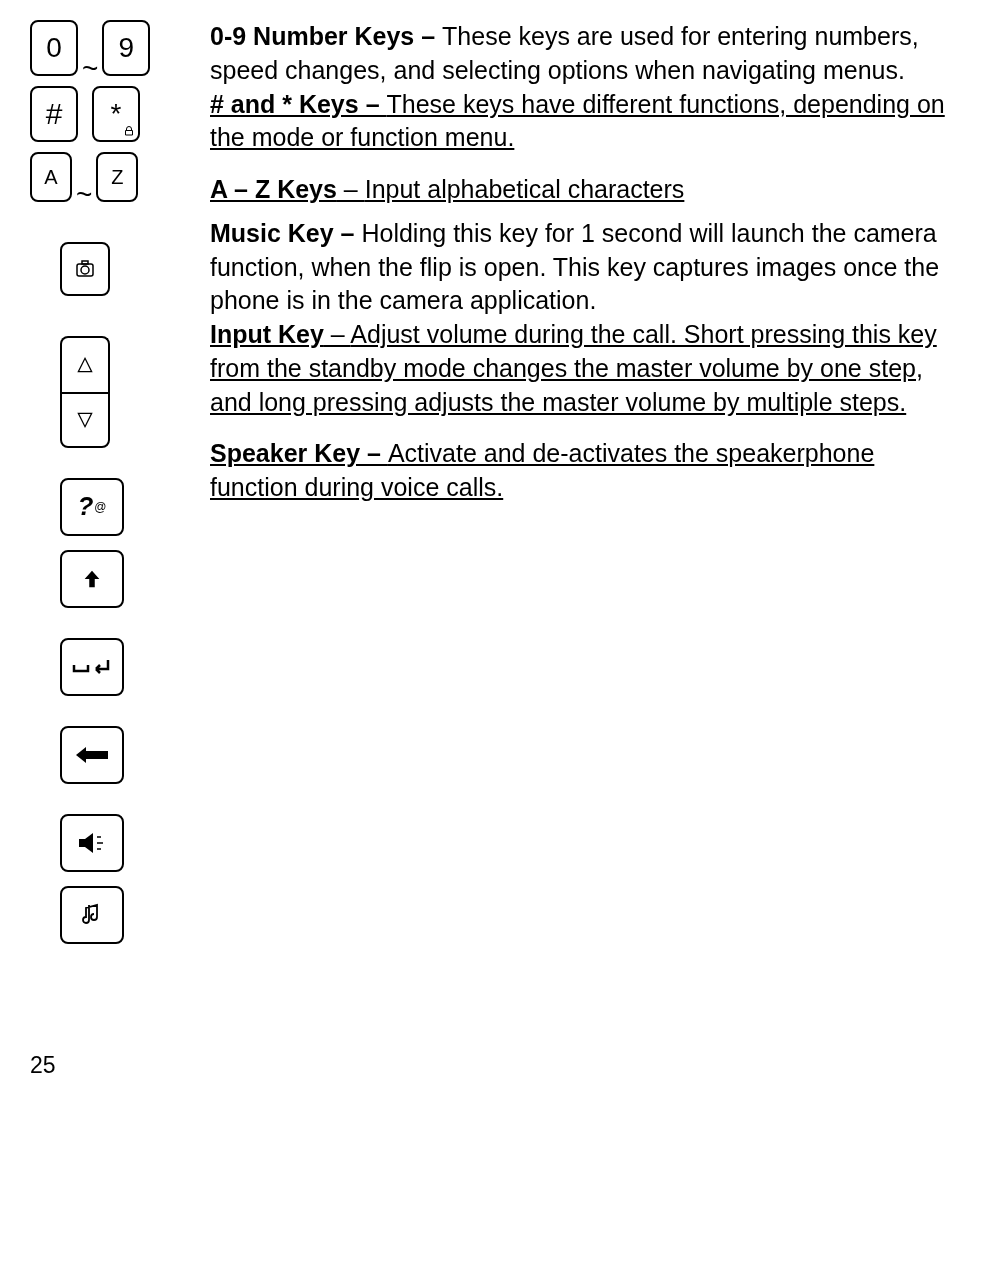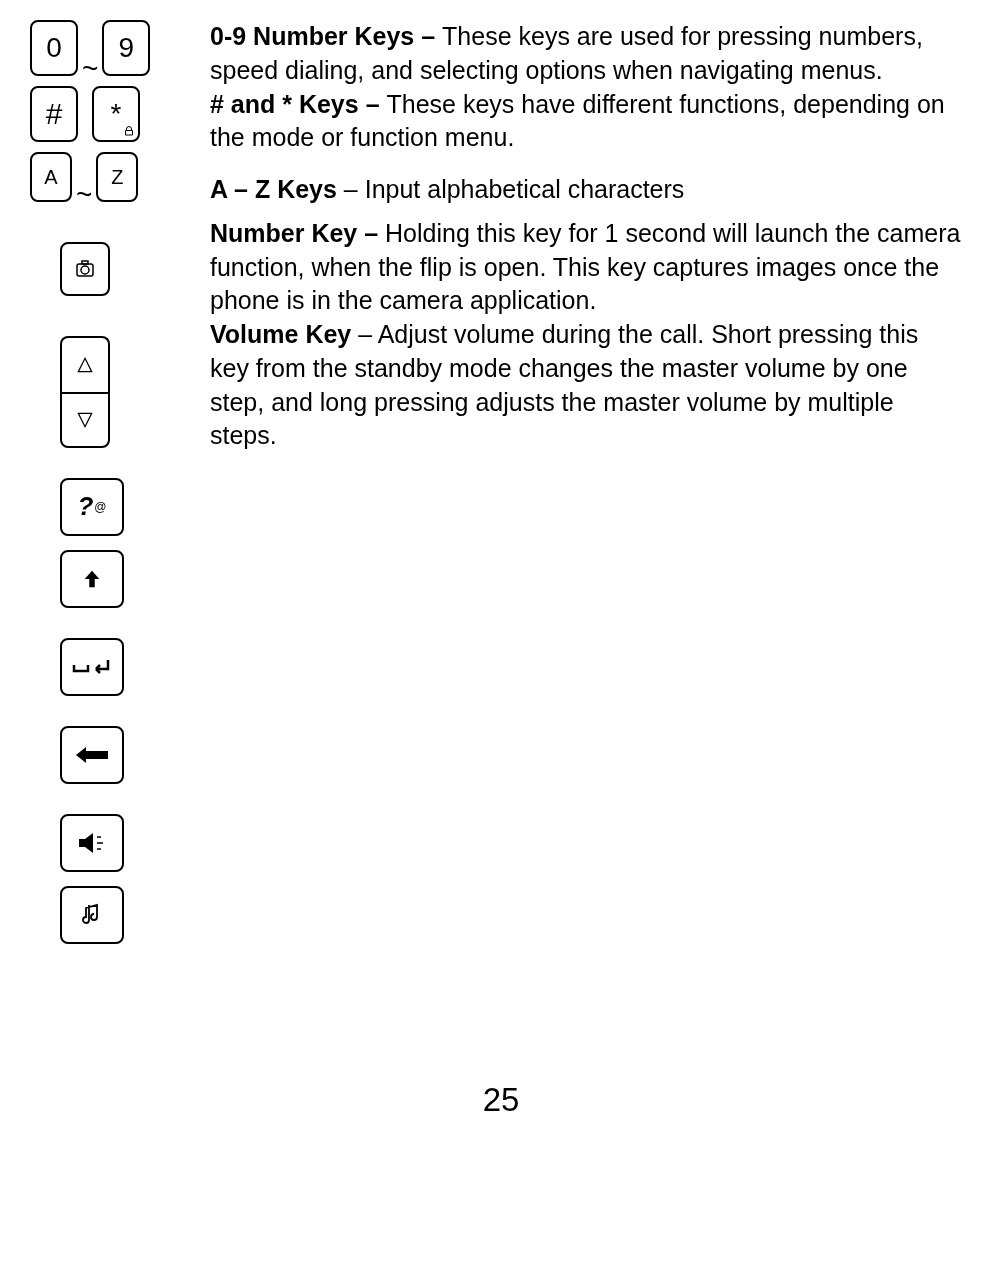--- a/index.html
+++ b/index.html
@@ -33,24 +33,24 @@
     border-radius: 8px;
     background: #fff;
     box-sizing: border-box;
   }
   .key-sm { width: 48px; height: 56px; font-size: 28px; font-family: Arial, sans-serif; }
   .key-md { width: 64px; height: 58px; font-size: 24px; }
   .key-tall { width: 50px; height: 54px; font-size: 22px; }
   .tilde { font-size: 28px; display:inline-block; vertical-align: bottom; margin: 0 2px; position: relative; top: 12px;}
   .pair { display:flex; align-items:flex-end; gap:2px; margin-bottom:10px;}
   .single { margin-bottom: 14px; }
-  .para { margin-bottom: 18px; }
+  .para { margin-bottom: 18px; text-decoration: underline; }
   .para:last-child { margin-bottom: 0; }
   b { font-weight: bold; }
-  .pagenum { text-align: center; font-size: 33px; margin-top: 120px; }
+  .pagenum { font-size: 23px; margin-top: 92px; }
   svg { display:block; }
   .star-key { position: relative; }
   .star-key .small-icon { position: absolute; right: 3px; bottom: 3px; font-size: 11px; }
   .stack { display:flex; flex-direction:column; gap:0; }
   .stack .keybox { border-radius:0; }
   .stack .keybox:first-child { border-top-left-radius:8px; border-top-right-radius:8px; border-bottom:none;}
   .stack .keybox:last-child { border-bottom-left-radius:8px; border-bottom-right-radius:8px;}
   .sup { font-size: 12px; vertical-align: super; margin-left:1px;}
 </style>
 </head>
@@ -154,35 +154,38 @@
             <path d="M8 3 L8 18 A3 3 0 1 1 5 15 L5 6 L16 3 L16 15 A3 3 0 1 1 13 12" fill="none" stroke="#000" stroke-width="1.8"></path>
           </svg>
       </span>
     </div>
 
   </div>
 
   <div class="textcol">
 
     <div>
-      <b>0-9 Number Keys – </b><span>These keys are used for pressing numbers, speed dialing, and selecting options when navigating menus.</span>
+      <b>0-9 Number Keys – </b><span>These keys are used for entering numbers, speed changes, and selecting options when navigating menus.</span>
     </div>
     <div class="para">
       <b># and * Keys – </b><span>These keys have different functions, depending on the mode or function menu.</span>
     </div>
 
     <div class="para" style="margin-bottom:10px;">
       <b>A – Z Keys</b><span> – </span><span>Input alphabetical characters</span>
     </div>
 
     <div>
-      <b>Number Key – </b><span>Holding this key for 1 second will launch the camera function, when the flip is open. This key captures images once the phone is in the camera application.</span>
+      <b>Music Key – </b><span>Holding this key for 1 second will launch the camera function, when the flip is open. This key captures images once the phone is in the camera application.</span>
     </div>
     <div class="para">
-      <b>Volume Key</b><span> – </span><span>Adjust volume during the call. Short pressing this key from the standby mode changes the master volume by one step, and long pressing adjusts the master volume by multiple steps.</span>
+      <b>Input Key</b><span> – </span><span>Adjust volume during the call. Short pressing this key from the standby mode changes the master volume by one step, and long pressing adjusts the master volume by multiple steps.</span>
     </div>
 
+    <div class="para">
+      <b>Speaker Key – </b><span>Activate and de-activates the speakerphone function during voice calls.</span>
+    </div>
 
 
   </div>
 </div>
 
 <div class="pagenum">25</div>
 
 </body></html>

